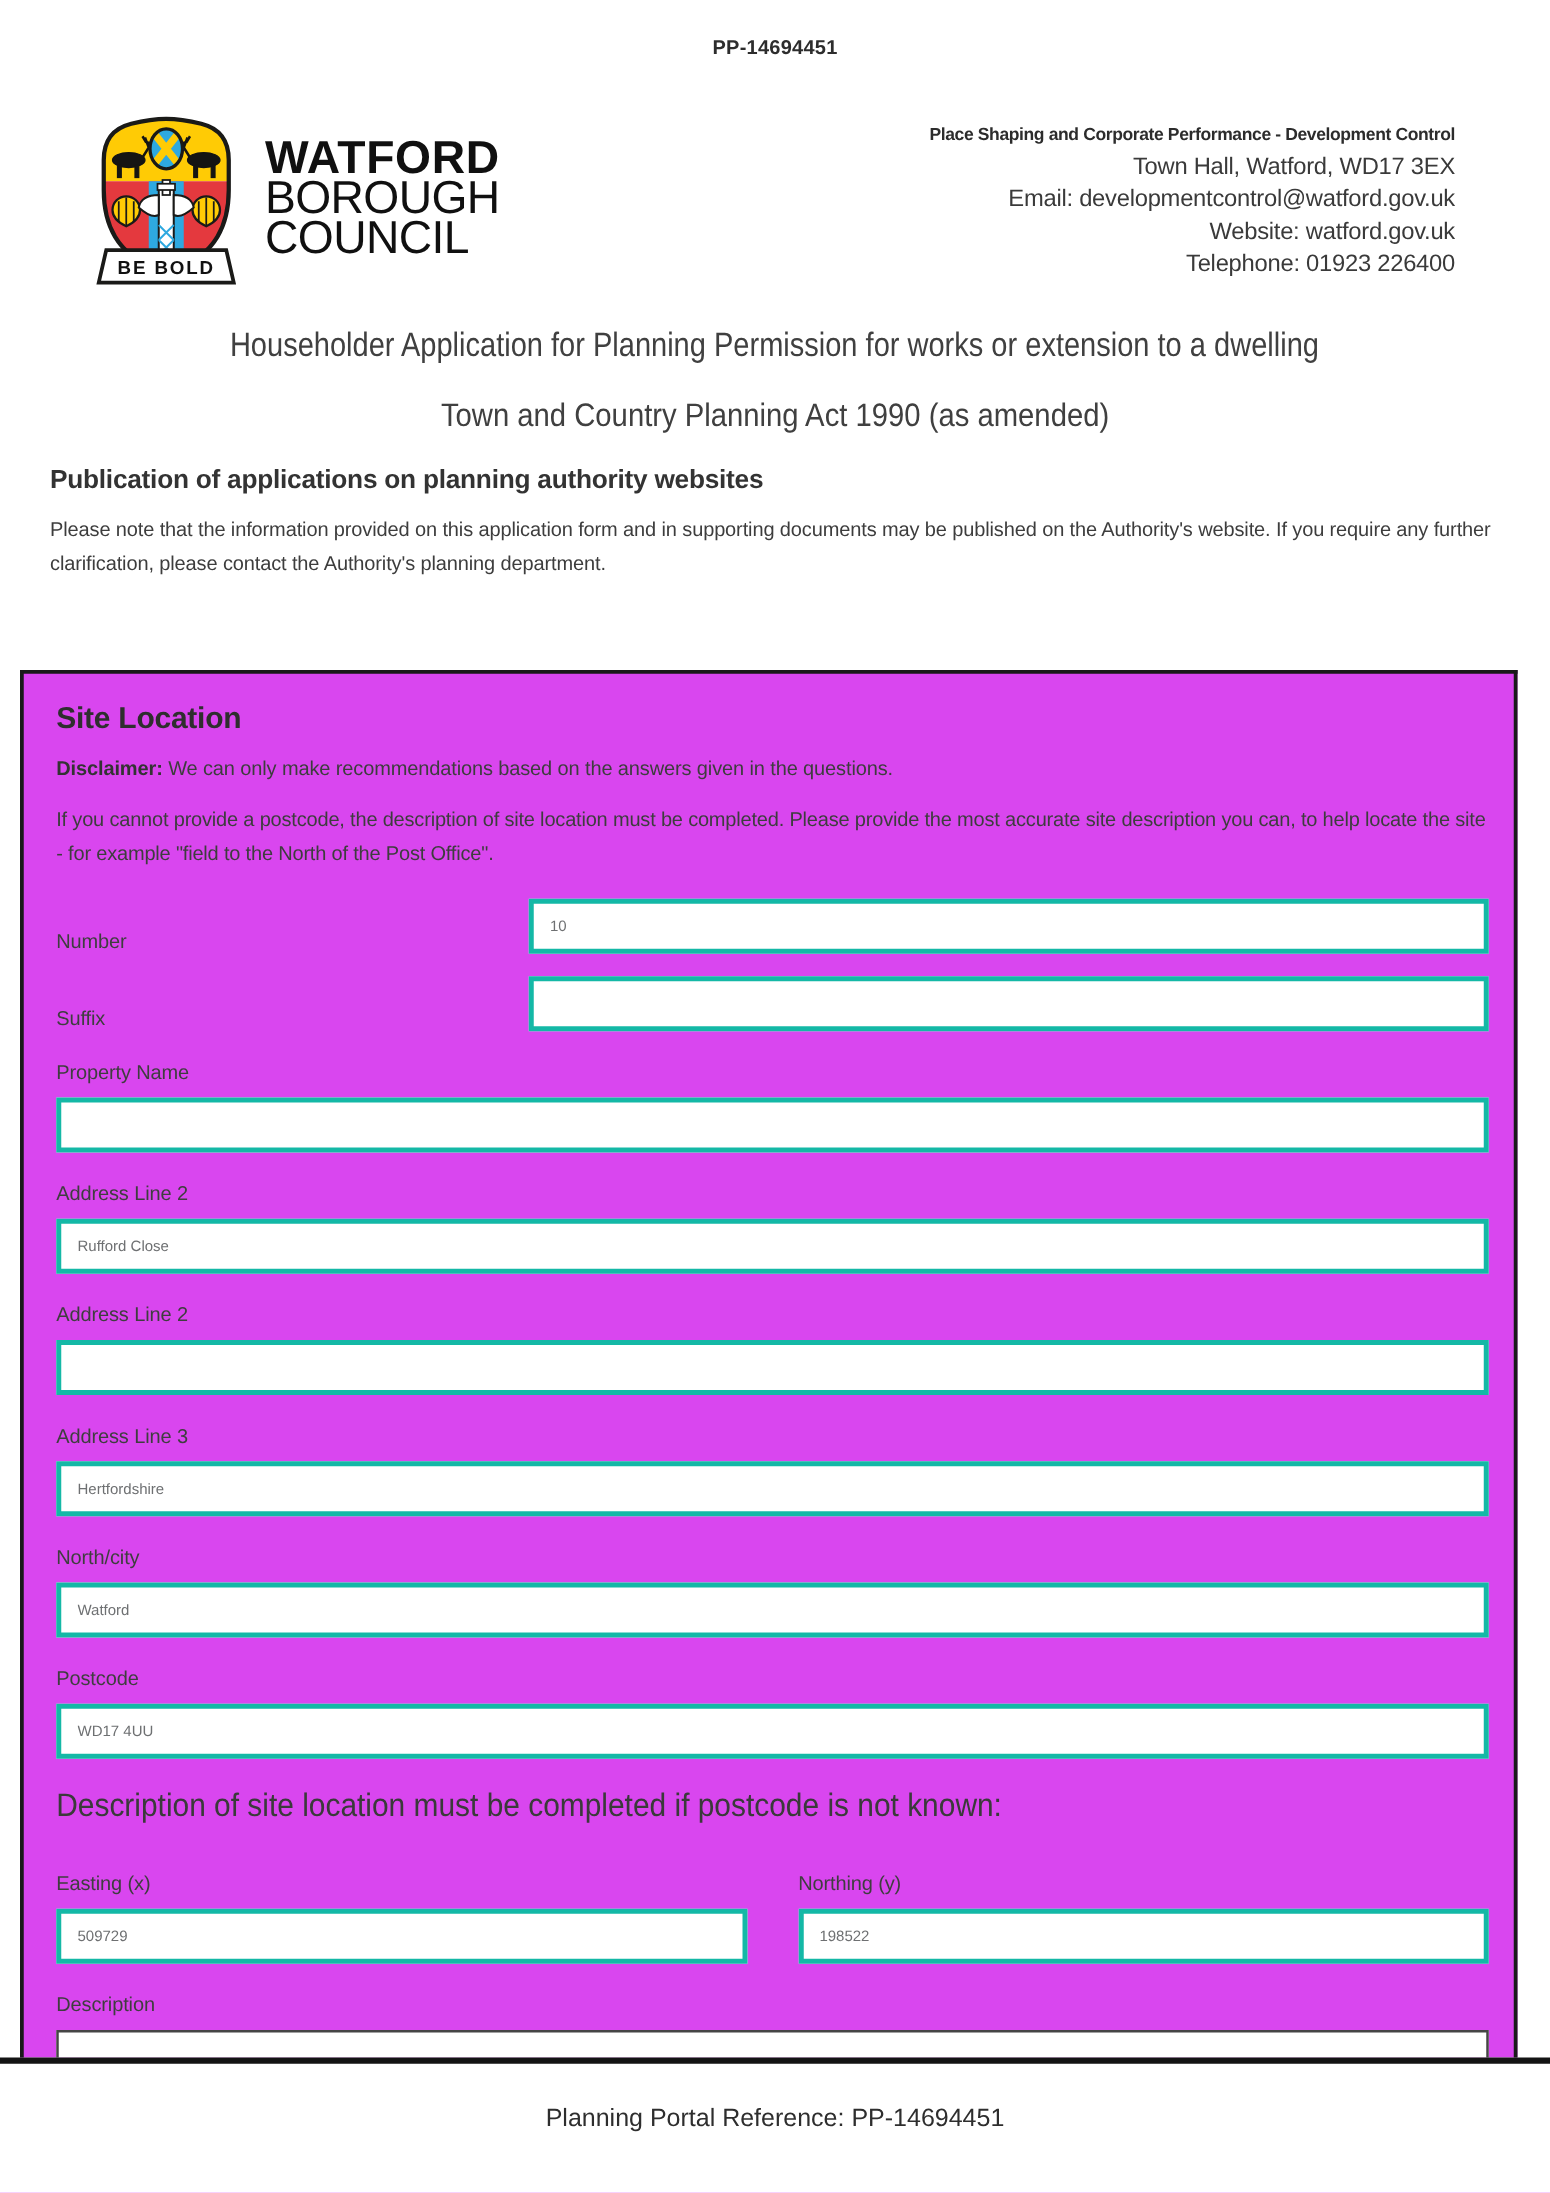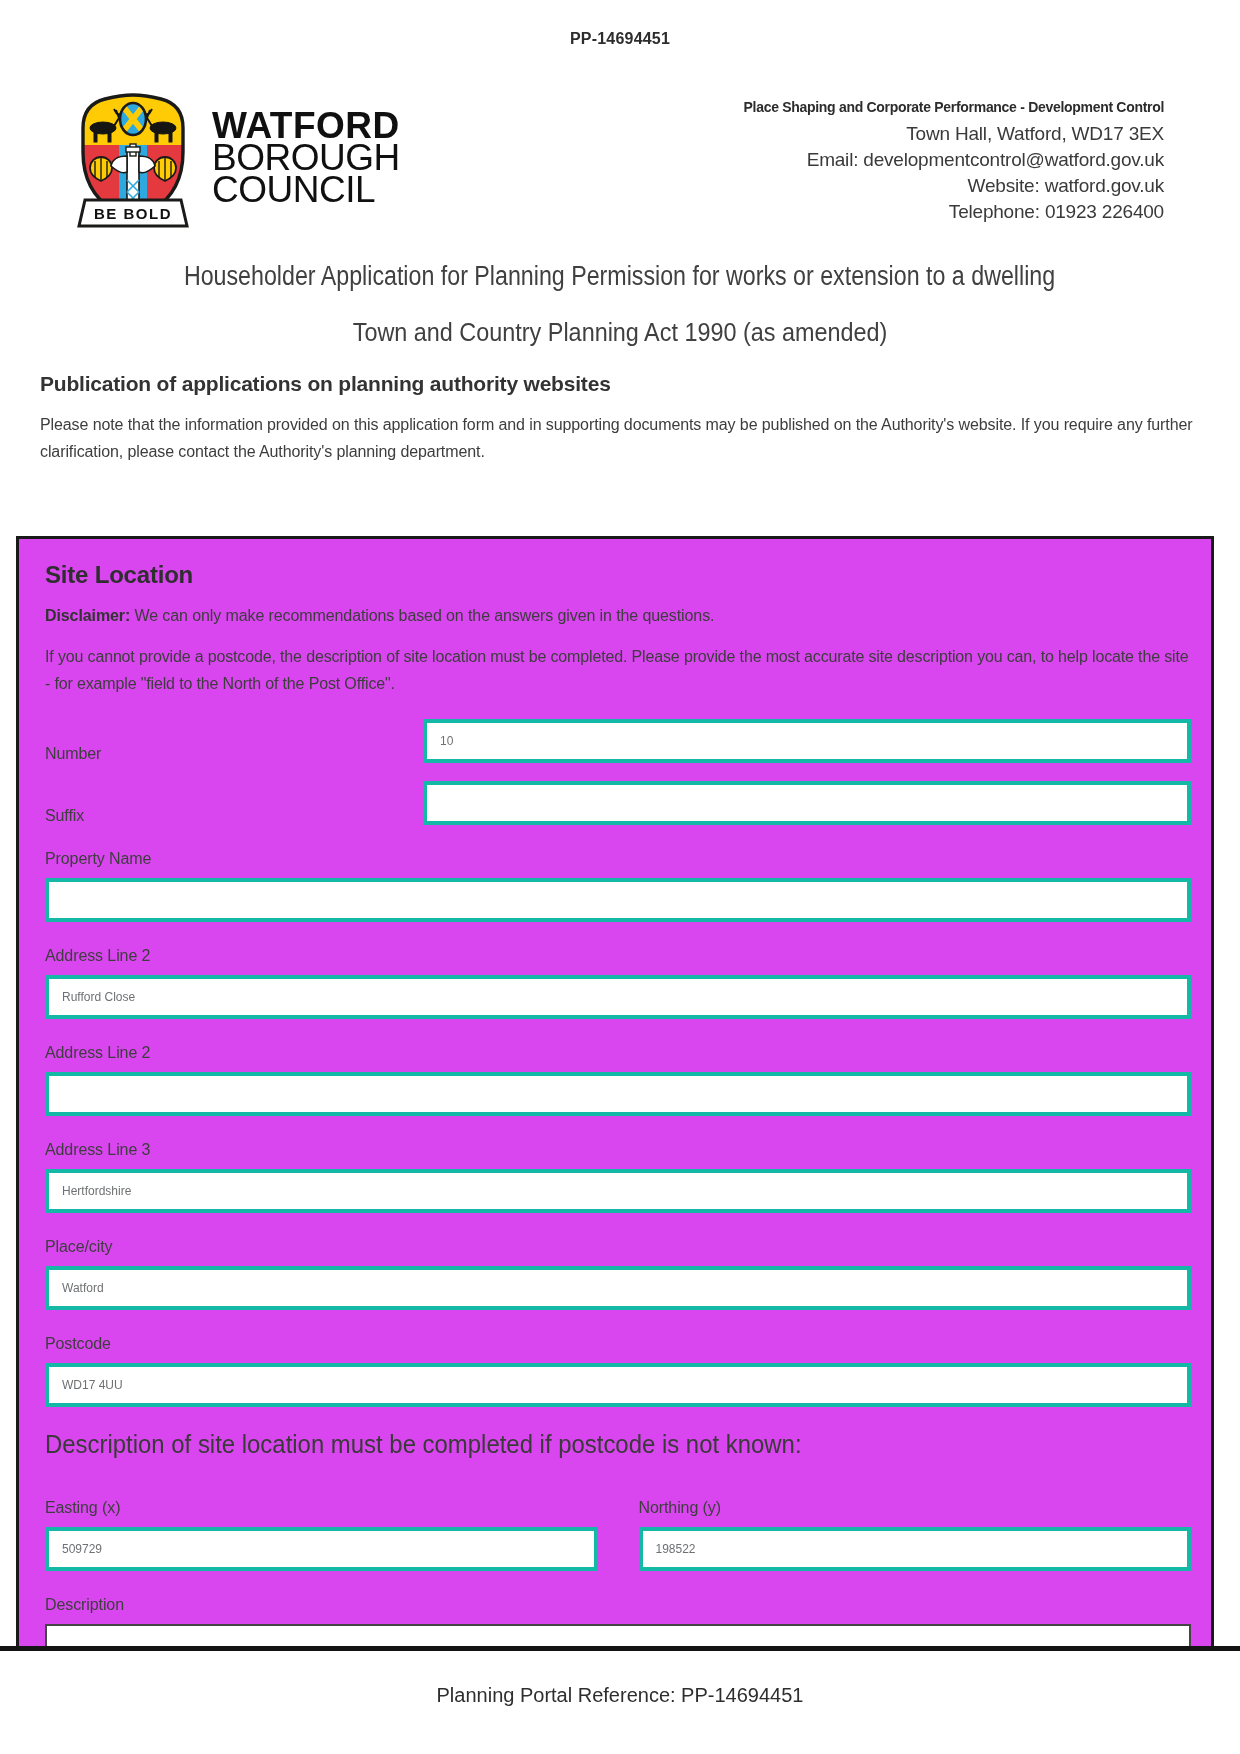--- a/index.html
+++ b/index.html
@@ -183,21 +183,21 @@
     <label class="flabel">Address Line 2</label>
     <input class="field" type="text" value="" style="">
   </div>
 
   <div class="row-stacked">
     <label class="flabel">Address Line 3</label>
     <input class="field" type="text" value="Hertfordshire" style="">
   </div>
 
   <div class="row-stacked">
-    <label class="flabel">Place/city</label>
+    <label class="flabel">North/city</label>
     <input class="field" type="text" value="Watford" style="">
   </div>
 
   <div class="row-stacked">
     <label class="flabel">Postcode</label>
     <input class="field" type="text" value="WD17 4UU" style="">
   </div>
 
   <div class="desc-heading">
     <span class="squeeze">Description of site location must be completed if postcode is not known:</span>

